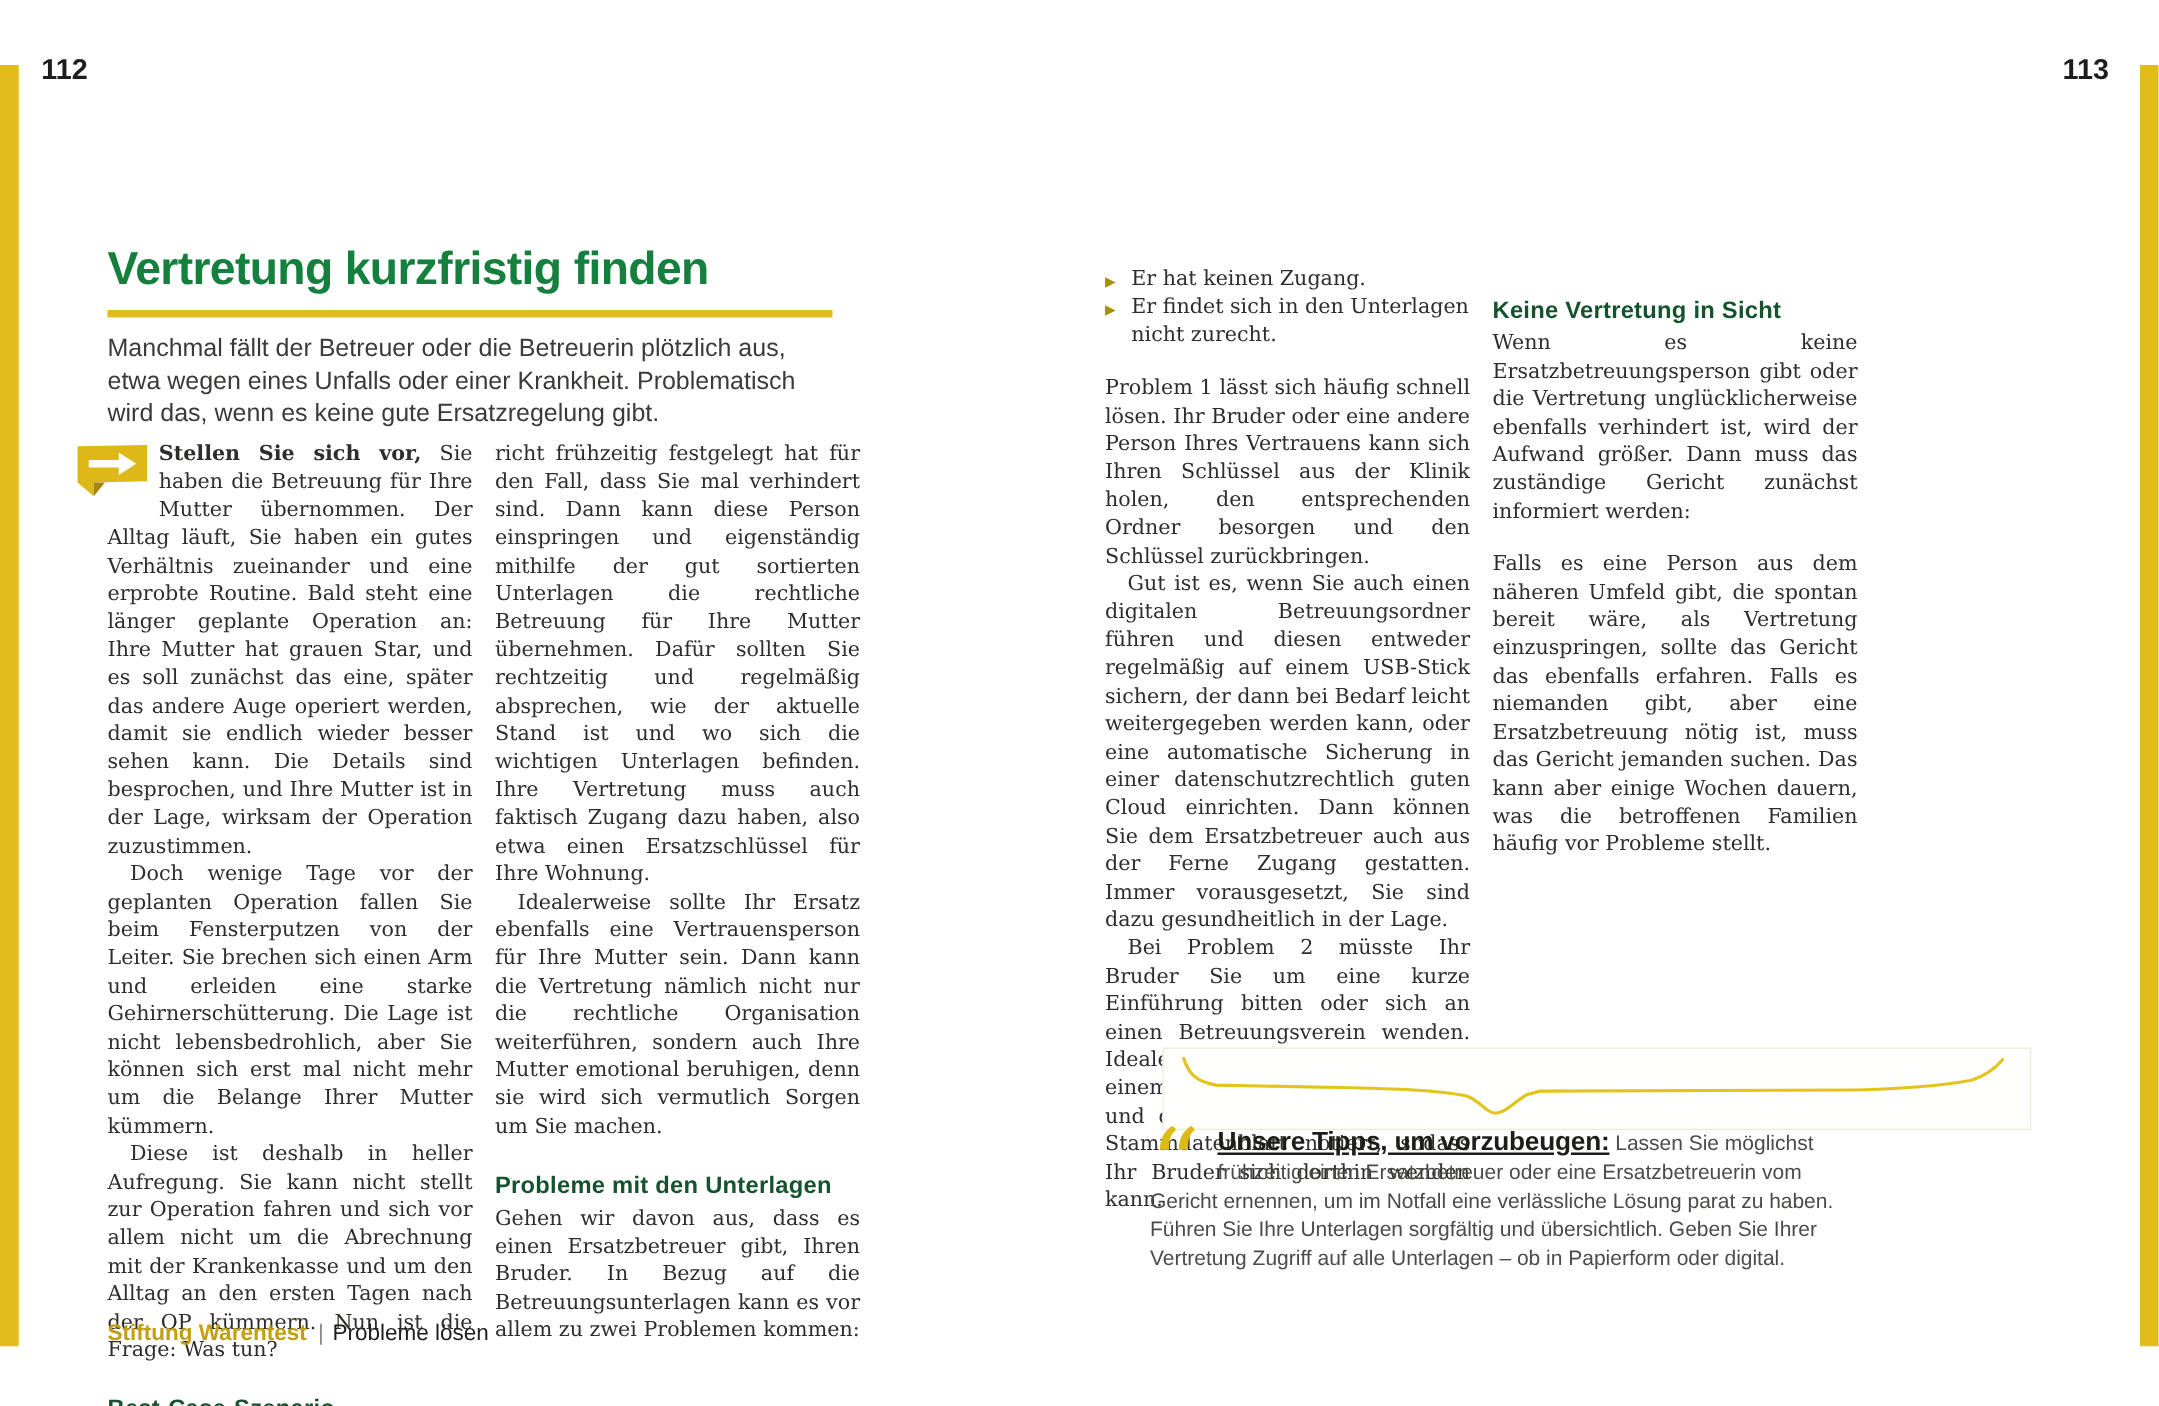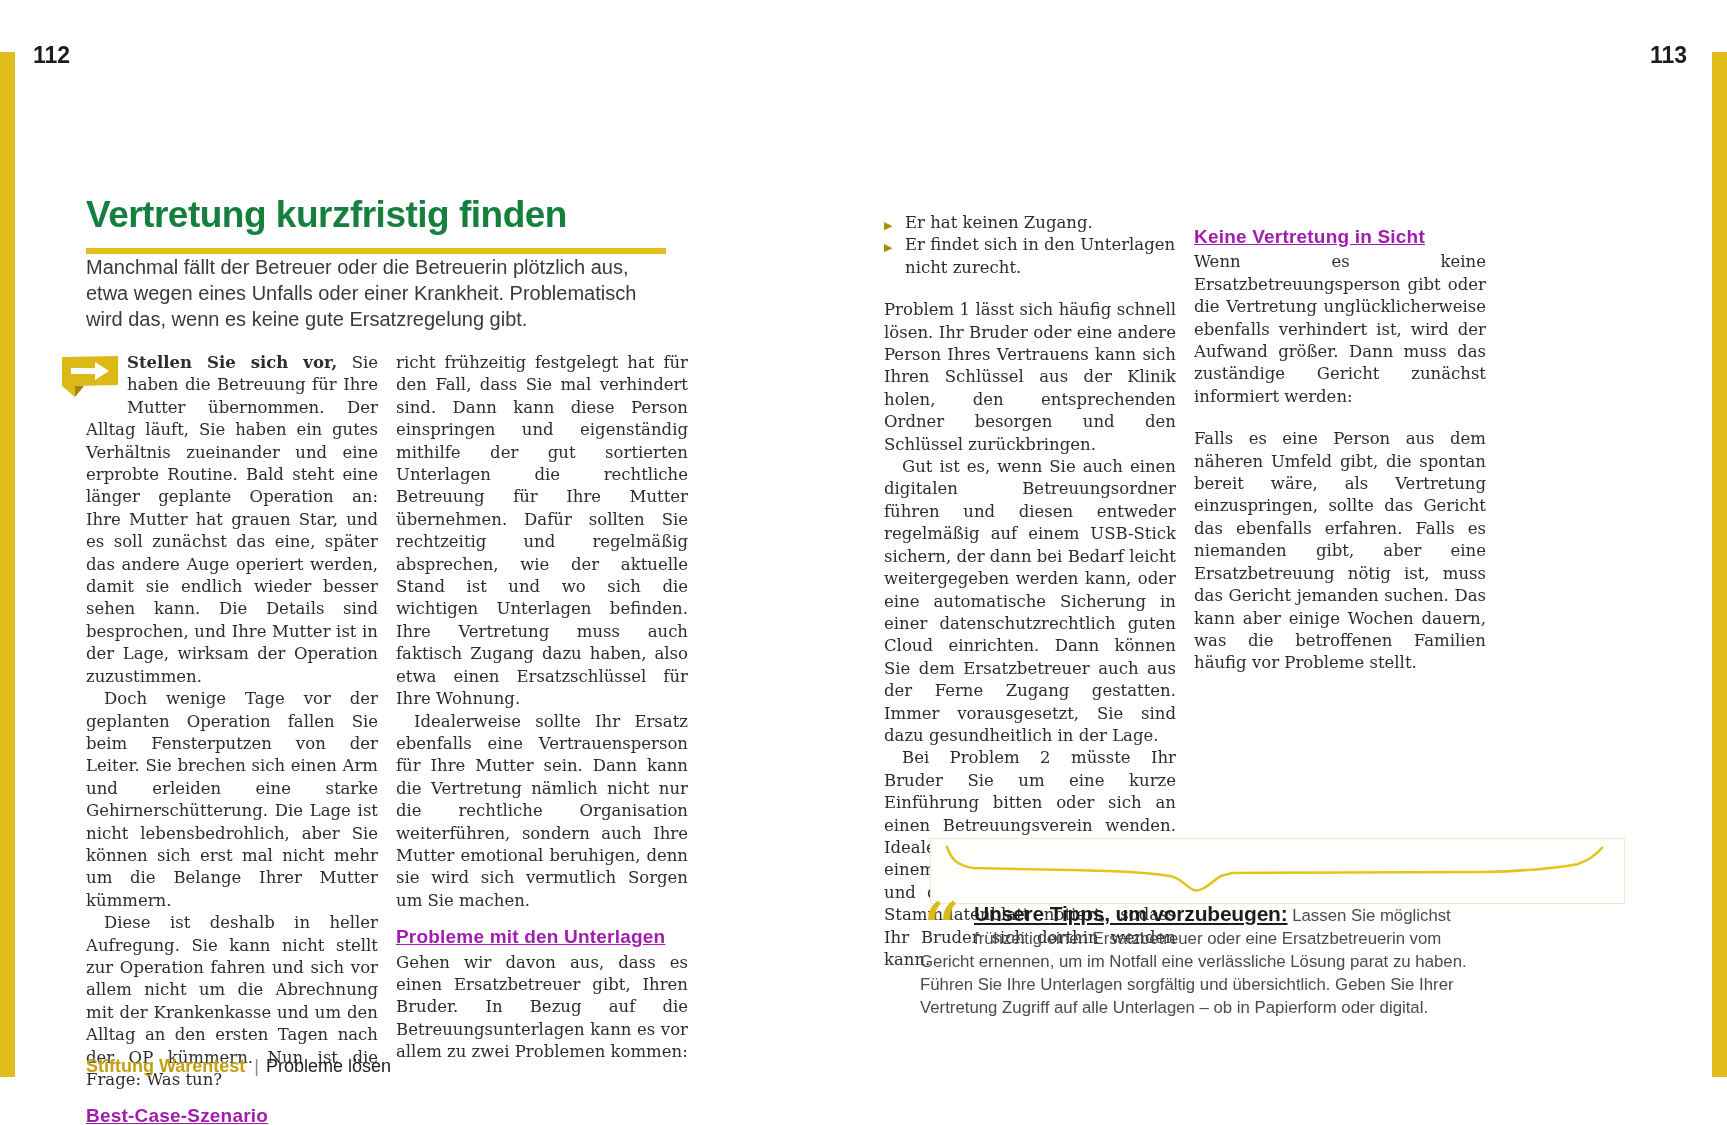--- a/index.html
+++ b/index.html
@@ -15,33 +15,33 @@
   
   .pagenum{position:absolute;top:42px;font-family:"Liberation Sans",sans-serif;
     font-weight:bold;font-size:23px;color:#1d1d1b;}
   .pn-left{left:33px;}
   .pn-right{left:1650px;}
   
   .title{position:absolute;left:86px;top:194px;margin:0;
     font-family:"Liberation Sans",sans-serif;font-weight:bold;
     font-size:37px;letter-spacing:-0.5px;color:#15803d;white-space:nowrap;}
   .title-rule{position:absolute;left:86px;top:248px;width:580px;height:6px;background:#e0bd1a;}
-  .lead{position:absolute;left:86px;top:254px;width:585px;margin:0;
+  .lead{position:absolute;left:86px;top:266px;width:585px;margin:0;
     font-family:"Liberation Sans",sans-serif;font-size:20px;line-height:26px;color:#3a3a38;}
   
   .col{position:absolute;width:292px;font-size:16.5px;line-height:22.4px;color:#2d2d2b;}
   .col1{left:86px;top:352px;}
   .col2{left:396px;top:352px;}
   .col3{left:884px;top:212px;}
   .col4{left:1194px;top:212px;}
   .col p{margin:0;text-align:justify;hyphens:auto;-webkit-hyphens:auto;}
   .col p.indent{text-indent:18px;}
   .col p.gap-top{margin-top:20px;}
-  .subhead{margin:14px 0 3px 0;font-family:"Liberation Sans",sans-serif;
-    font-weight:bold;font-size:19px;color:#a21caf;letter-spacing:0.2px;text-decoration:underline;}
+  .subhead{margin:26px 0 3px 0;font-family:"Liberation Sans",sans-serif;
+    font-weight:bold;font-size:19px;color:#14532d;letter-spacing:0.2px;}
   
   ul.bullets{list-style:none;margin:0 0 20px 0;padding:0;}
   ul.bullets li{position:relative;padding-left:21px;margin:0;}
   ul.bullets li::before{content:"\25B6";position:absolute;left:0;top:3px;
     font-size:11px;color:#a68f00;font-family:"DejaVu Sans",sans-serif;}
   
   .arrow-wrap{float:left;width:58px;height:44px;margin-left:-26px;margin-right:9px;margin-top:2px;}
   .arrow-wrap svg{display:block;}
   .bold-lead{font-weight:bold;}
   

